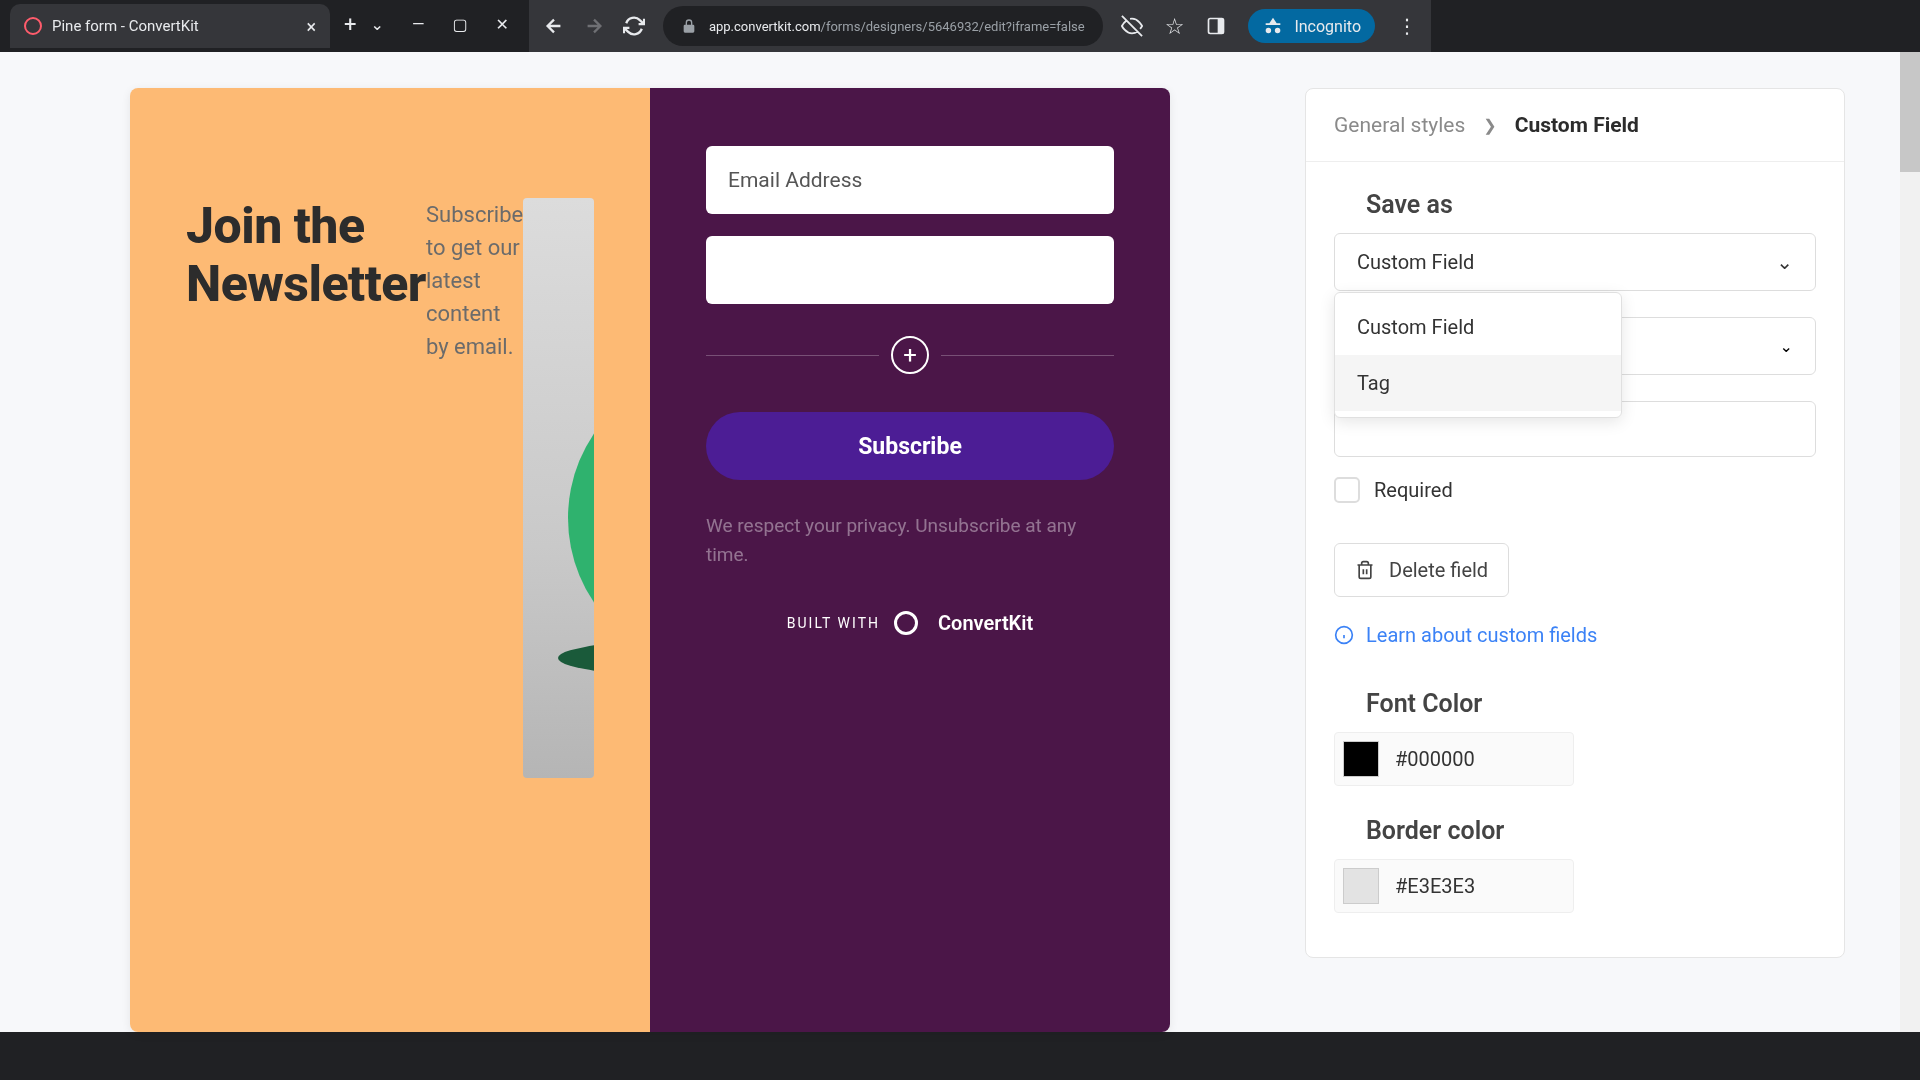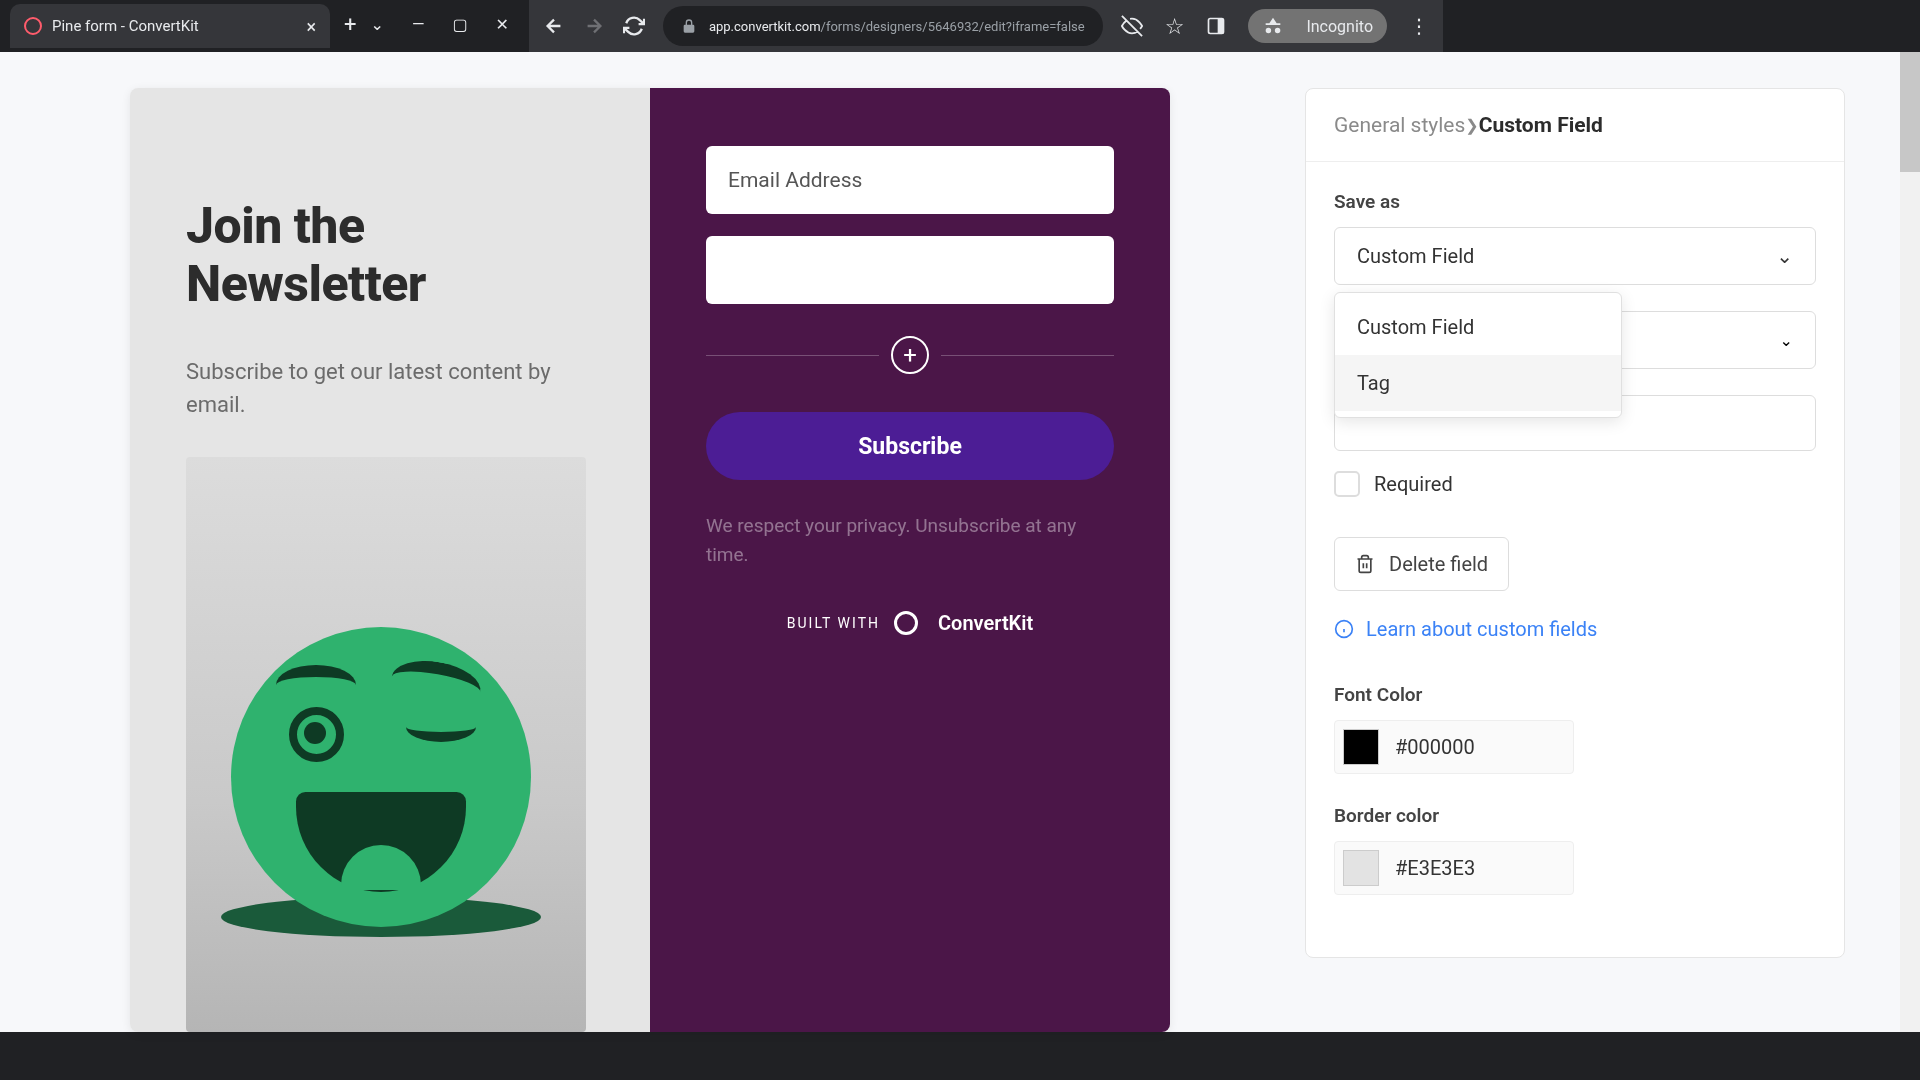--- a/index.html
+++ b/index.html
@@ -15,28 +15,28 @@
 .new-tab { color: #e8eaed; font-size: 22px; padding: 8px 14px; cursor: pointer; }
 .window-controls { margin-left: auto; display: flex; gap: 28px; padding-right: 20px; color: #e8eaed; }
 .window-controls span { cursor: pointer; font-size: 16px; }
 
 .addr-bar { background: #35363a; height: 52px; display: flex; align-items: center; padding: 0 14px; gap: 18px; }
 .nav-btn { color: #e8eaed; cursor: pointer; display: flex; align-items: center; }
 .nav-btn.disabled { color: #6f7074; }
 .url-box { flex: 1; background: #202124; border-radius: 26px; height: 40px; display: flex; align-items: center; padding: 13px 18px; gap: 12px; color: #9aa0a6; font-size: 13px; }
 .url-host { color: #e8eaed; }
 .addr-right { display: flex; align-items: center; gap: 22px; color: #e8eaed; }
-.incognito-badge { display: flex; align-items: center; gap: 22px; background: #737373; padding: 6px 14px; border-radius: 20px; font-size: 16px; }
+.incognito-badge { display: flex; align-items: center; gap: 10px; background: #0369a1; padding: 6px 14px; border-radius: 20px; font-size: 16px; }
 
 
 .page { background: #f7f8fa; height: calc(1080px - 100px); display: flex; padding: 36px 40px 0 130px; gap: 0; position: relative; }
 
 
 .form-card { display: flex; border-radius: 8px; overflow: hidden; box-shadow: 0 2px 10px rgba(0,0,0,0.08); height: 100%; }
-.form-left { width: 520px; background: #e5e5e5; padding: 110px 56px 0 56px; display: flex; flex-direction: column; justify-content: flex-end; }
+.form-left { width: 520px; background: #fdba74; padding: 110px 56px 0 56px; display: flex; flex-direction: row; justify-content: flex-end; }
 .form-heading { font-size: 50px; font-weight: 800; color: #2c2c2c; line-height: 1.15; margin-bottom: 42px; letter-spacing: -0.5px; }
 .form-sub { font-size: 22px; color: #6b6b6b; line-height: 1.5; margin-bottom: 36px; }
 .form-image { width: 400px; height: 580px; background: linear-gradient(180deg, #dcdcdc 0%, #c9c9c9 60%, #b5b5b5 100%); border-radius: 4px; position: relative; overflow: hidden; }
 .wink-face { position: absolute; width: 300px; height: 300px; background: #2fb26e; border-radius: 50%; left: 45px; top: 170px; }
 .wink-shadow { position: absolute; width: 320px; height: 40px; background: #1a5a3a; border-radius: 50%; left: 35px; top: 440px; }
 .wink-eye { position: absolute; width: 55px; height: 55px; border: 8px solid #0e3a24; border-radius: 50%; left: 58px; top: 80px; }
 .wink-pupil { position: absolute; width: 22px; height: 22px; background: #0e3a24; border-radius: 50%; left: 73px; top: 95px; }
 .wink-brow1 { position: absolute; width: 80px; height: 40px; border-top: 12px solid #0e3a24; border-radius: 50% 50% 0 0; left: 45px; top: 38px; }
 .wink-brow2 { position: absolute; width: 90px; height: 45px; border-top: 12px solid #0e3a24; border-radius: 50% 50% 0 0; left: 160px; top: 35px; transform: rotate(10deg); }
 .wink-closed { position: absolute; width: 70px; height: 30px; border-bottom: 10px solid #0e3a24; border-radius: 0 0 50% 50%; left: 175px; top: 85px; }
@@ -49,32 +49,32 @@
 .sep-line { flex: 1; height: 1px; background: rgba(255,255,255,0.25); }
 .add-circle { width: 38px; height: 38px; border: 2px solid #fff; border-radius: 50%; display: flex; align-items: center; justify-content: center; color: #fff; font-size: 24px; cursor: pointer; }
 .subscribe-btn { background: #4c1d95; color: #fff; border-radius: 38px; height: 68px; display: flex; align-items: center; justify-content: center; font-size: 23px; font-weight: 700; cursor: pointer; margin-bottom: 32px; }
 .privacy-text { color: rgba(255,255,255,0.4); font-size: 19px; line-height: 1.5; margin-bottom: 42px; }
 .built-with { display: flex; align-items: center; justify-content: center; gap: 14px; color: #fff; font-size: 14px; letter-spacing: 2px; }
 .ck-logo { display: flex; align-items: center; gap: 20px; font-size: 20px; font-weight: 600; letter-spacing: 0; }
 .ck-circle { width: 24px; height: 24px; border: 3px solid #fff; border-radius: 50%; }
 
 
 .settings-panel { width: 540px; margin-left: 135px; background: #fff; border: 1px solid #e5e5e5; border-radius: 8px; display: flex; flex-direction: column; height: 870px; position: relative; }
-.breadcrumb-bar { padding: 24px 28px; display: flex; align-items: center; border-bottom: 1px solid #eee; }
+.breadcrumb-bar { padding: 24px 28px; display: flex; align-items: center; gap: 18px; border-bottom: 1px solid #eee; }
 .bc-link { color: #8a8a8a; font-size: 21px; cursor: pointer; }
 .bc-chevron { color: #8a8a8a; font-size: 16px; }
 .bc-current { color: #2c2c2c; font-size: 21px; font-weight: 700; }
 
 .settings-scroll { flex: 1; overflow-y: auto; padding: 28px 28px; position: relative; }
 .settings-scroll::-webkit-scrollbar { width: 16px; }
 .settings-scroll::-webkit-scrollbar-track { background: #f1f1f1; }
 .settings-scroll::-webkit-scrollbar-thumb { background: #c7c7c7; border-radius: 2px; }
 .settings-scroll::-webkit-scrollbar-button { height: 16px; background: #f1f1f1; }
 
-.field-label { font-size: 19px; color: #444; font-weight: 600; margin-bottom: 14px; }
+.field-label { font-size: 25px; color: #444; font-weight: 600; margin-bottom: 14px; margin-left: 32px; }
 .dropdown { border: 1px solid #ddd; border-radius: 6px; height: 58px; display: flex; align-items: center; justify-content: space-between; padding: 0 22px; font-size: 20px; color: #333; cursor: pointer; margin-bottom: 26px; background: #fff; }
 .dropdown-partial { border: 1px solid #ddd; border-radius: 6px; height: 58px; display: flex; align-items: center; justify-content: flex-end; padding: 0 22px; margin-bottom: 26px; position: relative; }
 
 .dropdown-menu { position: absolute; background: #fff; border: 1px solid #e0e0e0; border-radius: 6px; box-shadow: 0 4px 16px rgba(0,0,0,0.1); width: 288px; left: 28px; top: 130px; z-index: 10; padding: 6px 0; }
 .menu-item { padding: 16px 22px; font-size: 20px; color: #333; cursor: pointer; }
 .menu-item.hovered { background: #f5f5f5; }
 
 .text-input { border: 1px solid #ddd; border-radius: 6px; height: 56px; margin-bottom: 20px; }
 .checkbox-row { display: flex; align-items: center; gap: 14px; margin-bottom: 40px; }
 .checkbox { width: 26px; height: 26px; border: 2px solid #ddd; border-radius: 5px; cursor: pointer; }

